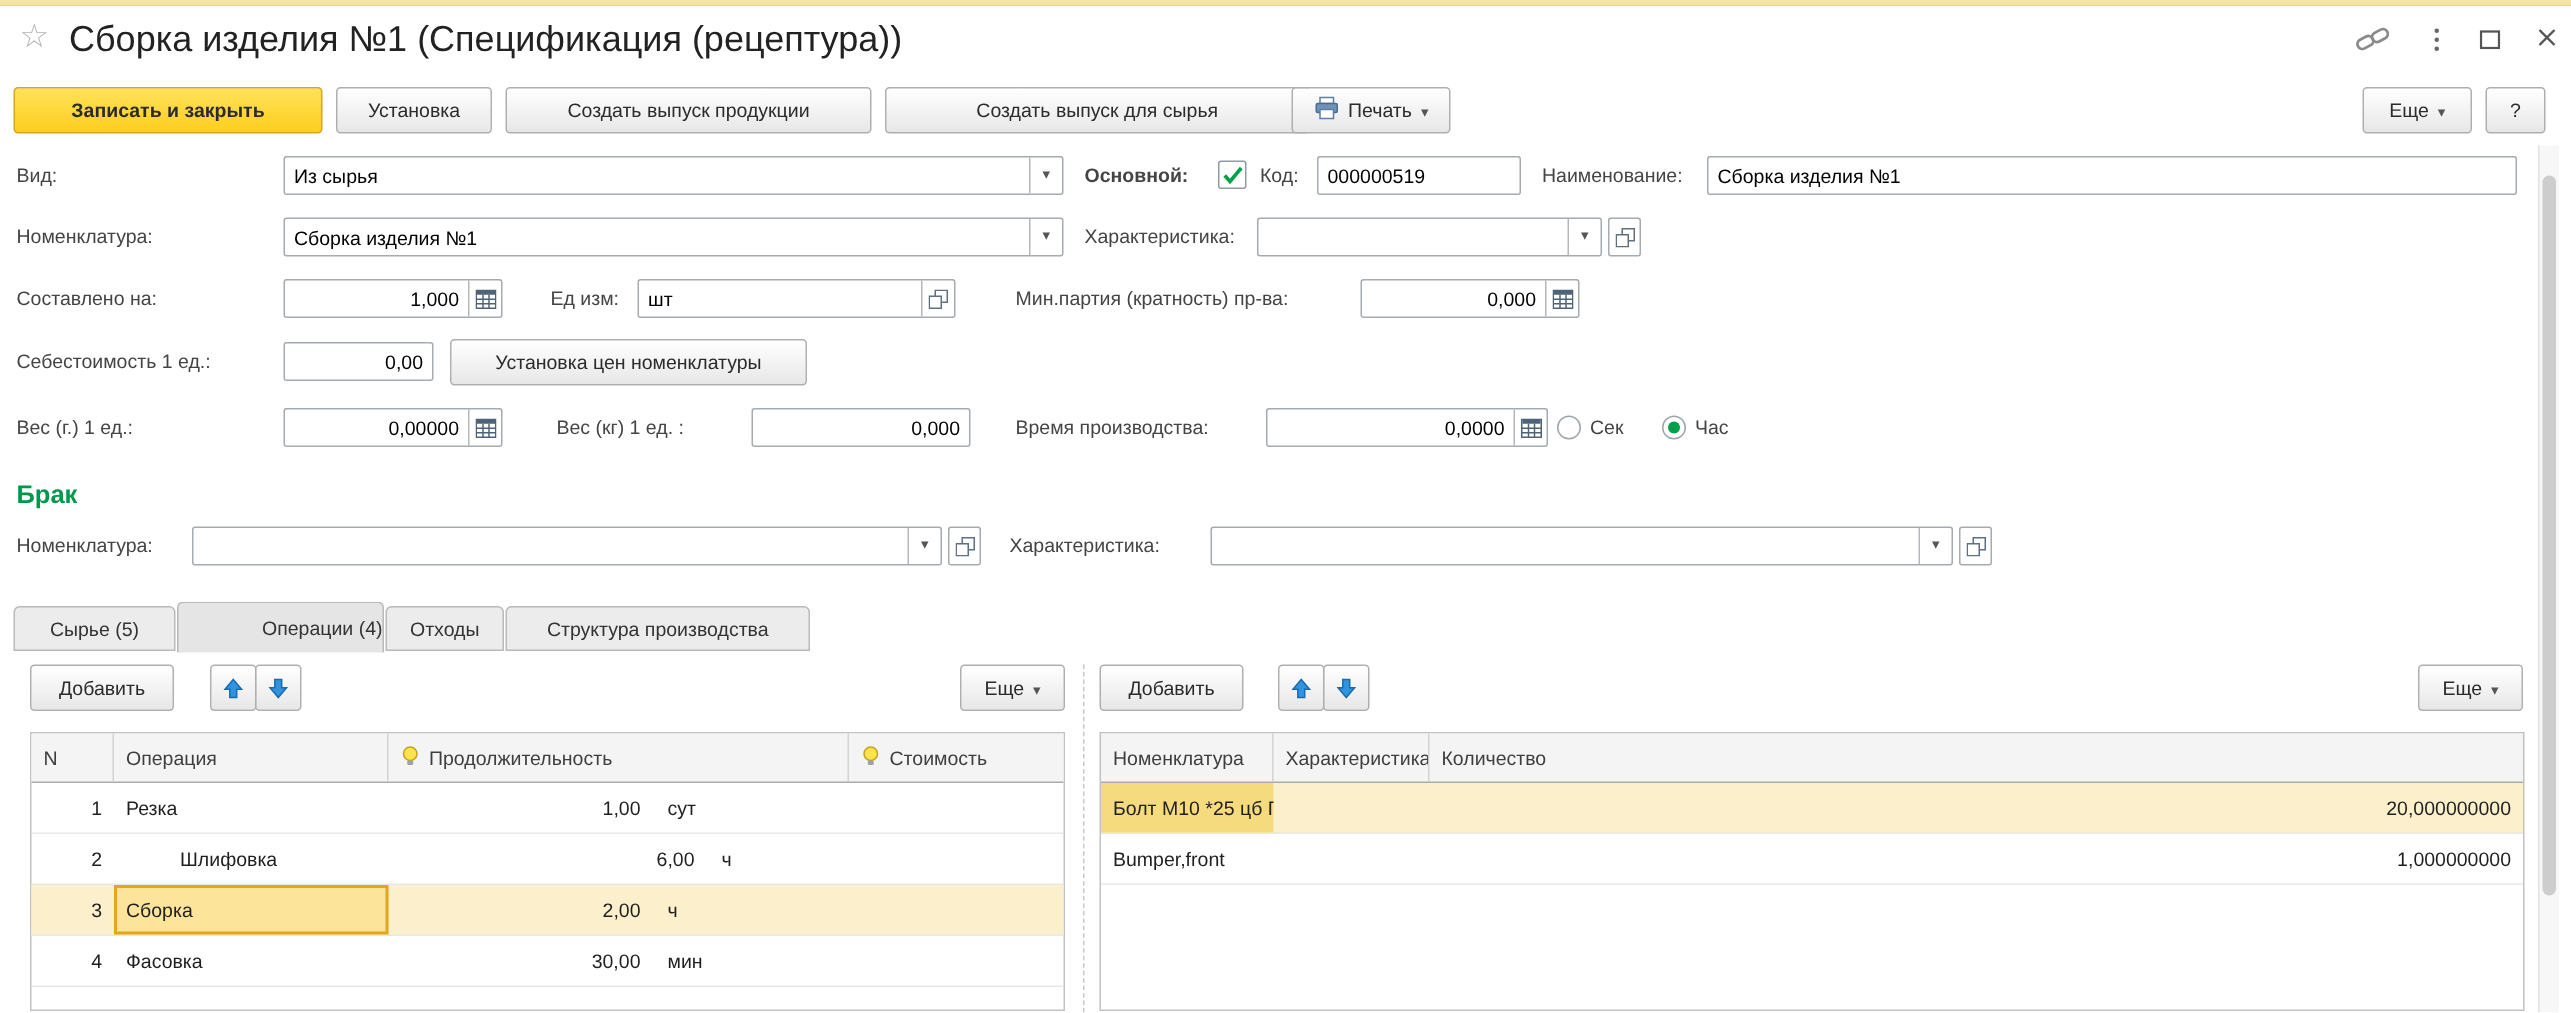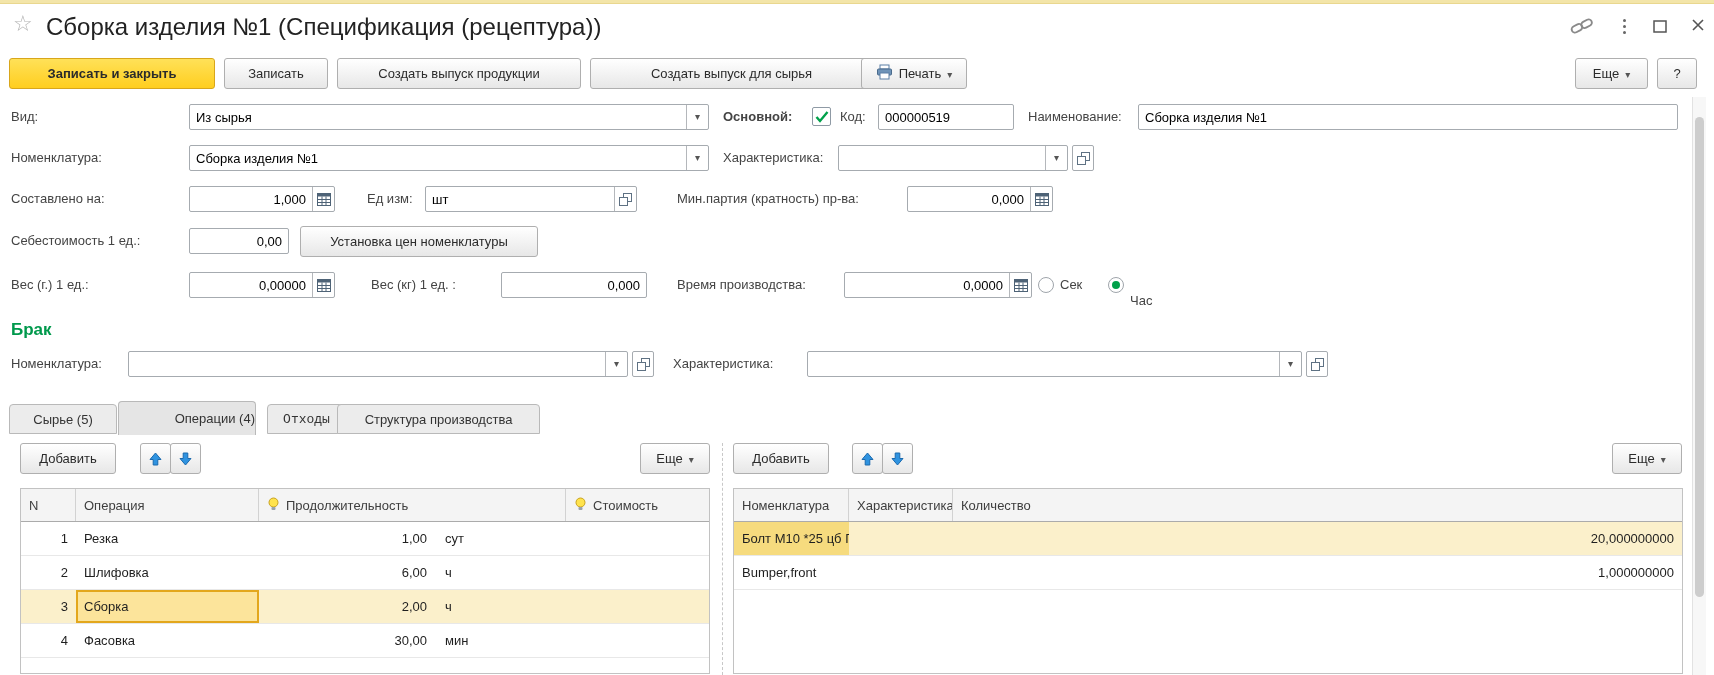--- a/index.html
+++ b/index.html
@@ -82,21 +82,21 @@
   <div class="winicon" style="left:1686px;top:14px;">
     <svg width="14" height="14">
         <path d="M2 2 L12 12 M12 2 L2 12" stroke="#555" stroke-width="1.6"></path>
       </svg>
   </div>
 
   <div class="btn primary" style="left:9px;top:58px;width:206px;">
     <span>Записать и закрыть</span>
   </div>
   <div class="btn" style="left:224px;top:58px;width:104px;">
-    <span>Записать</span>
+    <span>Установка</span>
   </div>
   <div class="btn" style="left:337px;top:58px;width:244px;">
     <span>Создать выпуск продукции</span>
   </div>
   <div class="btn" style="left:590px;top:58px;width:283px;">
     <span>Создать выпуск для сырья</span>
   </div>
   <div class="btn" style="left:861px;top:58px;width:106px;">
     <span>
       <svg width="17" height="16" viewBox="0 0 17 16">
@@ -228,21 +228,21 @@
           <line x1="5" y1="3.5" x2="5" y2="12.5" stroke="#4E6377"></line>
           <line x1="9" y1="3.5" x2="9" y2="12.5" stroke="#4E6377"></line>
           <line x1="0.5" y1="6.5" x2="13.5" y2="6.5" stroke="#4E6377"></line>
           <line x1="0.5" y1="9.5" x2="13.5" y2="9.5" stroke="#4E6377"></line>
         </svg>
     </span>
   </div>
   <div class="radio" style="left:1038px;top:277px;"></div>
   <div class="lbl" style="left:1060px;top:272px;">Сек</div>
   <div class="radio on" style="left:1108px;top:277px;"></div>
-  <div class="lbl" style="left:1130px;top:272px;margin-top:16px;">Час</div>
+  <div class="lbl" style="left:1130px;top:272px;">Час</div>
 
   <div class="section-head" style="left:11px;top:320px;">Брак</div>
   <div class="lbl" style="left:11px;top:351px;">Номенклатура:</div>
   <div class="field" style="left:128px;top:351px;width:500px;">
     <span class="val"></span>
     <span class="seg caret"></span>
   </div>
   <div class="iconbtn" style="left:632px;top:351px;">
     <svg width="13" height="13" viewBox="0 0 13 13">
         <rect x="4.5" y="0.5" width="8" height="8" fill="#fff" stroke="#5E7183"></rect>
@@ -260,21 +260,21 @@
         <rect x="0.5" y="4.5" width="8" height="8" fill="#fff" stroke="#5E7183"></rect>
       </svg>
   </div>
 
   <div class="tab" style="left:9px;width:108px;">
     <span>Сырье (5)</span>
   </div>
   <div class="tab active" style="left:118px;width:138px;">
     <span>Операции (4)</span>
   </div>
-  <div class="tab" style="left:267px;width:79px;font-family:Liberation Mono, monospace;">
+  <div class="tab" style="left:257px;width:79px;">
     <span>Отходы</span>
   </div>
   <div class="tab" style="left:337px;width:203px;">
     <span>Структура производства</span>
   </div>
 
   <div class="btn" style="left:20px;top:443px;width:96px;">
     <span>Добавить</span>
   </div>
   <div class="btn" style="left:140px;top:443px;width:31px;padding:0;">
@@ -327,21 +327,21 @@
           <span class="dur-unit">сут</span>
       </div>
       <div class="td" style="flex:1;">
           <span></span>
         </div>
     </div>
     <div class="tr">
       <div class="td r" style="width:55px;">
           <span>2</span>
         </div>
-      <div class="td" style="width:183px;">
+      <div class="td" style="width:183px;margin-left:36px;">
           <span>Шлифовка</span>
         </div>
       <div class="td" style="width:307px;">
         <span class="dur-num">6,00</span>
           <span class="dur-unit">ч</span>
       </div>
       <div class="td" style="flex:1;">
           <span></span>
         </div>
     </div>

